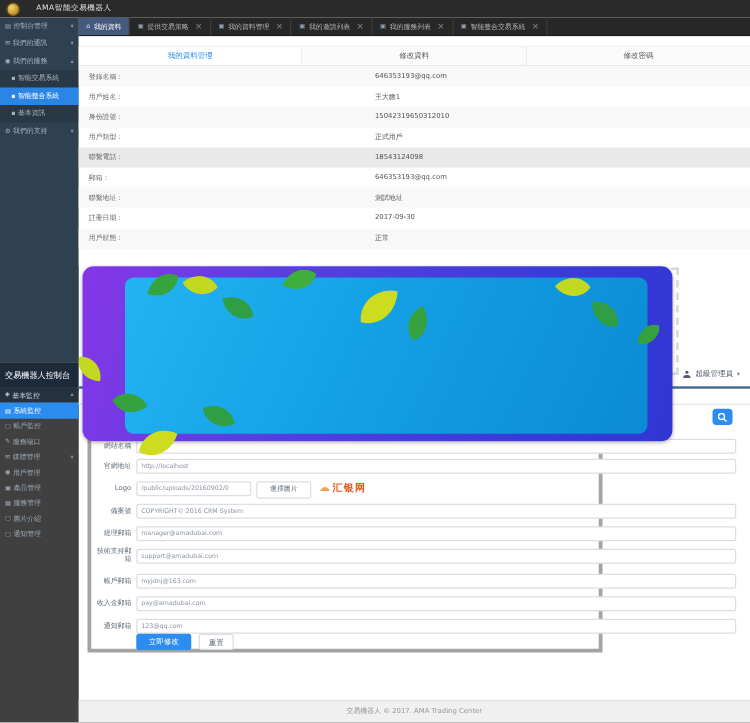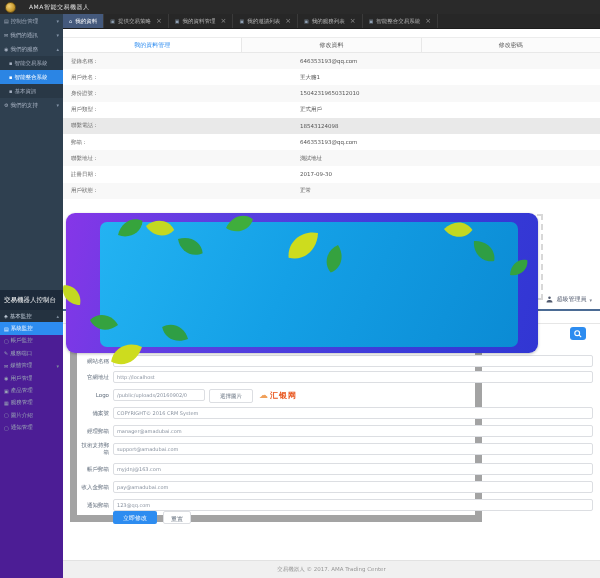--- a/index.html
+++ b/index.html
@@ -54,40 +54,40 @@
 
   
   #banner{left:66px;top:213px;width:472px;height:140px;border-radius:9px;z-index:50;
       background:linear-gradient(105deg,#8636e8 0%,#5b3fe0 30%,#3c3bd9 72%,#3136d3 100%);
       box-shadow:0 1px 3px rgba(0,0,0,.25);}
   #banner-inner{position:absolute;left:34px;top:9px;right:20px;bottom:6px;border-radius:7px;
       background:linear-gradient(115deg,#23b3f2 0%,#14a0e6 45%,#0b8bd4 100%);}
   #banner svg{position:absolute;left:0;top:0;overflow:visible;}
 
   
-  #side-low{left:0;top:290px;width:63px;height:288px;background:#4c1d95;}
+  #side-low{left:0;top:290px;width:63px;height:288px;background:#404040;}
   #console-title{height:20px;line-height:20px;padding-left:4px;background:#1d2a3a;color:#fff;font-size:6.5px;white-space:nowrap;}
   .cnav{height:12.4px;display:flex;align-items:center;justify-content:space-between;padding:0 4px;font-size:5.5px;color:#9aa7b5;cursor:default;}
   .cnav .lft{display:flex;align-items:center;gap:2px;white-space:nowrap;overflow:hidden;}
   .cnav .sic{font-size:5px;}
   .cnav .car{font-size:5px;color:#7d8c9c;}
   .cnav.section{background:#243240;color:#c9d4e0;}
   .cnav.active{background:#2d8cf0;color:#fff;}
 
   
   #low-header{left:63px;top:290px;width:537px;height:21px;background:#fff;border-bottom:2px solid #4b6b94;box-sizing:border-box;}
   #admin-user{position:absolute;right:8px;top:5px;display:flex;align-items:center;gap:3px;font-size:6px;color:#515a6e;cursor:default;}
   #admin-user .person{color:#515a6e;transform:scale(.85);}
   #admin-user .car{font-size:5px;color:#808695;}
   #low-sub{left:63px;top:313px;width:537px;height:11px;background:#fff;border-bottom:1px solid #e6e6e6;box-sizing:border-box;}
   #search-btn{left:570px;top:327px;width:16px;height:13px;background:#2d8cf0;border-radius:3px;
       display:flex;align-items:center;justify-content:center;cursor:pointer;}
 
   
-  #form-card{left:70px;top:342px;width:412px;height:180px;background:#fff;border:7px solid #a3a3a3;box-sizing:border-box;}
+  #form-card{left:70px;top:342px;width:412px;height:180px;background:#fff;border:3px solid #a3a3a3;box-sizing:border-box;}
   .frow{position:absolute;left:0;width:520px;}
   .flabel{position:absolute;left:0;top:0;width:32px;text-align:right;font-size:5.5px;color:#5f6b7a;line-height:12px;}
   .flabel.wrap{line-height:7px;top:-1px;}
   .finput{position:absolute;left:36px;top:0;width:480px;height:12px;border:1px solid #dcdee2;border-radius:2px;
       font-size:5px;color:#8a93a0;padding:0 3px;box-sizing:border-box;background:#fff;font-family:"DejaVu Sans",sans-serif;}
   .finput.small{width:92px;}
   #pick-btn{position:absolute;left:132px;top:0;width:42px;height:12px;line-height:12px;text-align:center;
       background:#fff;border:1px solid #dcdee2;border-radius:2px;font-size:5.5px;color:#5f6b7a;cursor:pointer;}
   #brand-logo{position:absolute;left:182px;top:0;height:12px;line-height:12px;font-size:8px;font-weight:bold;color:#e8531a;letter-spacing:1px;white-space:nowrap;}
   #brand-logo .cloud{color:#f0a05a;font-weight:normal;font-size:9px;margin-right:1px;}

